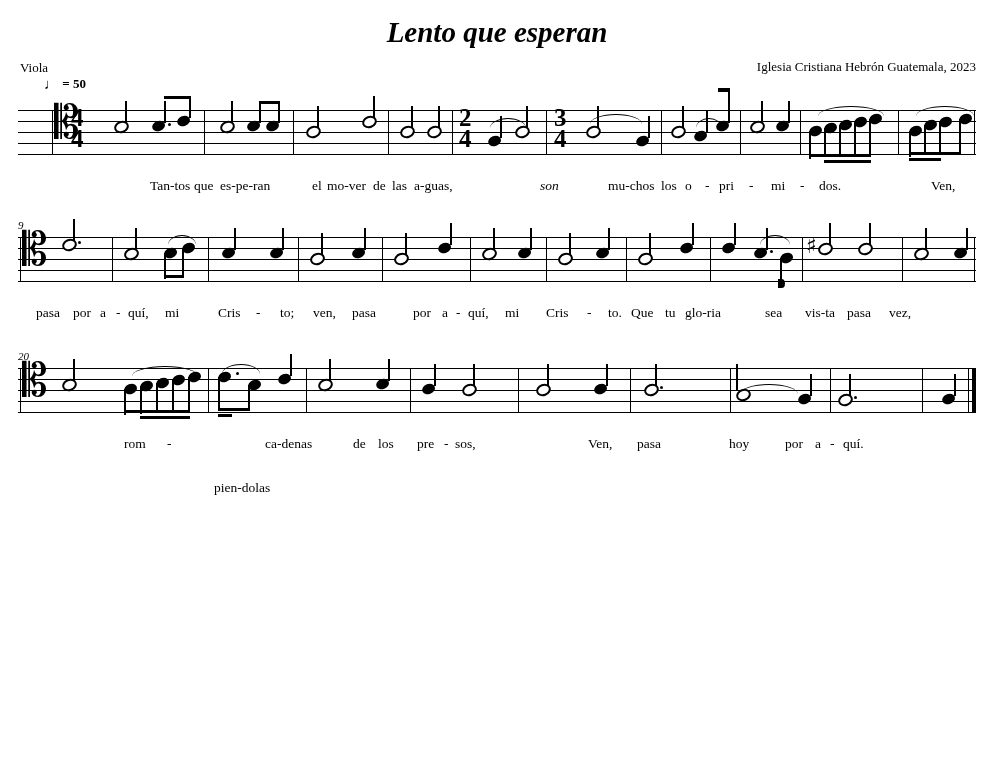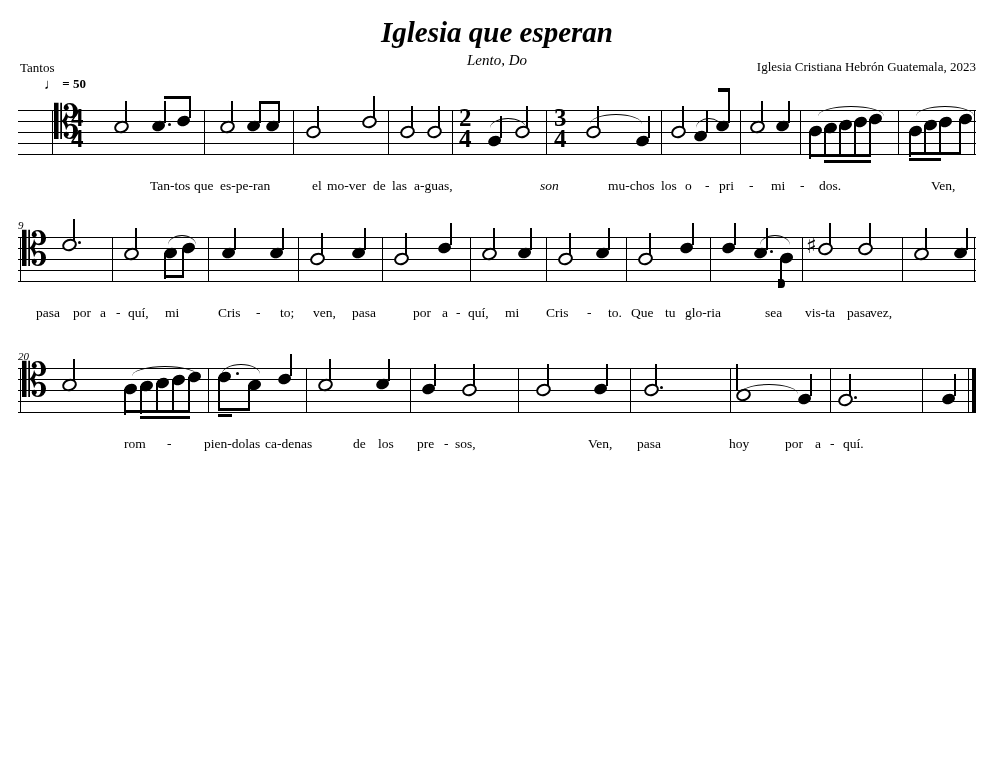--- a/index.html
+++ b/index.html
@@ -186,23 +186,22 @@
     font-size: 22px;
     line-height: 1;
     font-family: "DejaVu Sans", sans-serif;
   }
 </style>
 </head>
 <body>
 
 <div class="sheet">
 
-  <div class="title">Iglesia que esperan</div>
-  <div class="subtitle">Lento, Do</div>
-  <div class="instrument">Tantos</div>
+  <div class="title">Lento que esperan</div>
+  <div class="instrument">Viola</div>
   <div class="composer">Iglesia Cristiana Hebrón Guatemala, 2023</div>
   <div class="tempo">
     <span class="notegl">♩</span>
     <span>= 50</span>
   </div>
 
   <div class="system" style="top:110px;">
     <div class="staff">
       <div class="line l0"></div>
       <div class="line l1"></div>
@@ -458,21 +457,21 @@
       <span class="lyr" style="left:505px;">mi</span>
       <span class="lyr" style="left:546px;">Cris</span>
       <span class="lyr" style="left:587px;">-</span>
       <span class="lyr" style="left:608px;">to.</span>
       <span class="lyr" style="left:631px;">Que</span>
       <span class="lyr" style="left:665px;">tu</span>
       <span class="lyr" style="left:685px;">glo-ria</span>
       <span class="lyr" style="left:765px;">sea</span>
       <span class="lyr" style="left:805px;">vis-ta</span>
       <span class="lyr" style="left:847px;">pasa</span>
-      <span class="lyr" style="left:870px;">vez,</span>
+      <span class="lyr" style="left:889px;">vez,</span>
     </div>
   </div>
 
   <div class="system" style="top:368px;">
     <div class="measnum" style="left:18px; top:-18px;">20</div>
     <div class="staff">
       <div class="line l0"></div>
       <div class="line l1"></div>
       <div class="line l2"></div>
       <div class="line l3"></div>
@@ -557,21 +556,21 @@
       <div class="nh" style="left:924px; top:26px;"></div>
       <div class="stem" style="left:936px; top:6px; height:22px;"></div>
 
       <div class="barline" style="left:950px;"></div>
       <div class="barline thick" style="left:954px;"></div>
     </div>
 
     <div class="lyrics" style="top:68px;">
       <span class="lyr" style="left:124px;">rom</span>
       <span class="lyr" style="left:167px;">-</span>
-      <span class="lyr" style="left:204px;">pien-dolas</span>
+      <span class="lyr" style="left:214px;margin-top:44px;">pien-dolas</span>
       <span class="lyr" style="left:265px;">ca-denas</span>
       <span class="lyr" style="left:353px;">de</span>
       <span class="lyr" style="left:378px;">los</span>
       <span class="lyr" style="left:417px;">pre</span>
       <span class="lyr" style="left:444px;">-</span>
       <span class="lyr" style="left:455px;">sos,</span>
       <span class="lyr" style="left:588px;">Ven,</span>
       <span class="lyr" style="left:637px;">pasa</span>
       <span class="lyr" style="left:729px;">hoy</span>
       <span class="lyr" style="left:785px;">por</span>

